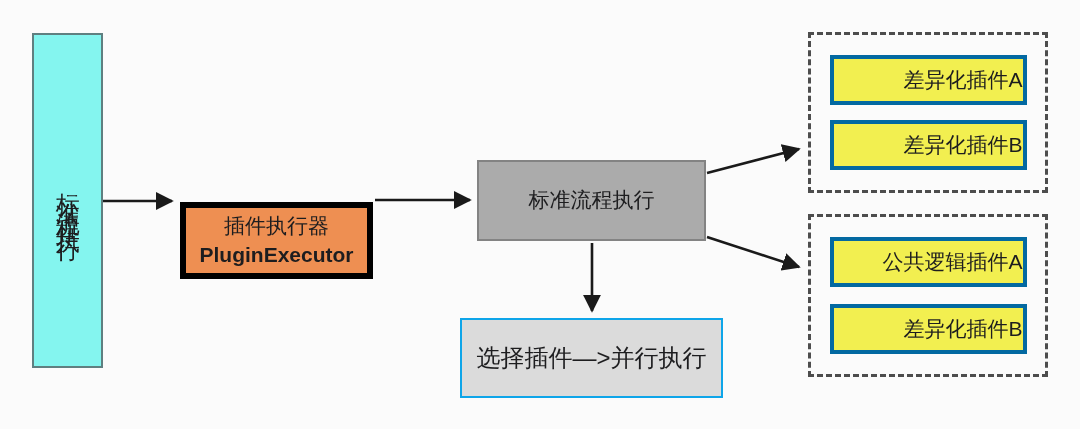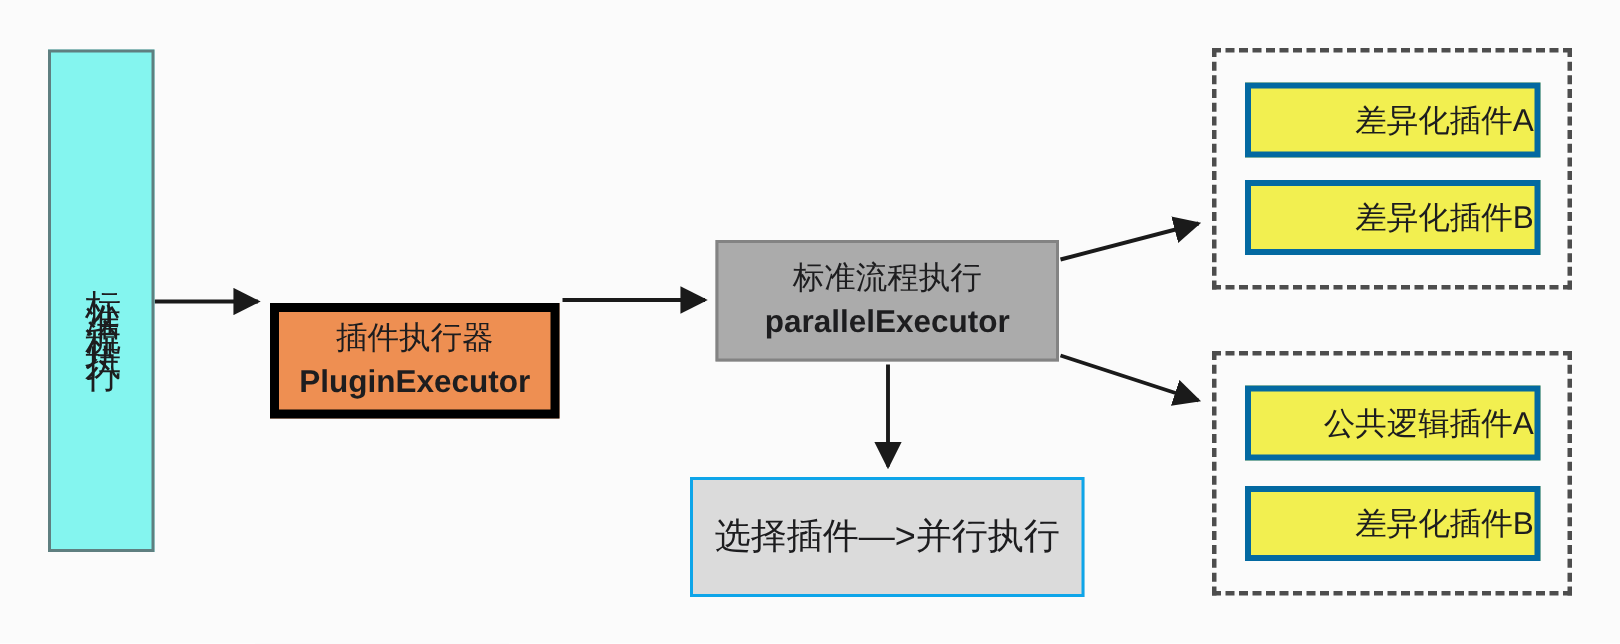--- a/index.html
+++ b/index.html
@@ -65,21 +65,21 @@
     position: absolute;
     width: 240px;
     border: 3px dashed #4d4d4d;
     display: flex;
     flex-direction: column;
     justify-content: space-evenly;
     align-items: center;
     padding: 4px 0;
   }
   .group-diff   { left: 808px; top: 32px;  height: 161px; }
-  .group-common { left: 808px; top: 234px; height: 163px; }
+  .group-common { left: 808px; top: 214px; height: 163px; }
   .plugin-item {
     width: 197px;
     height: 50px;
     background: #f2ef50;
     border: 4px solid #0369a1;
     display: flex;
     align-items: center;
     justify-content: flex-end;
     font-size: 21px;
     font-weight: 500;
@@ -115,21 +115,20 @@
     <div class="vtext">标准流程执行</div>
   </div>
 
   <div class="node node-plugin">
     <div class="title">插件执行器</div>
     <div class="subtitle">PluginExecutor</div>
   </div>
 
   <div class="node node-parallel">
     <div class="title">标准流程执行</div>
-    <div class="subtitle">parallelExecutor</div>
   </div>
 
   <div class="node node-select">
     <div>选择插件—&gt;并行执行</div>
   </div>
 
   <div class="group group-diff">
     <div class="plugin-item">
       <span>差异化插件A</span>
     </div>

